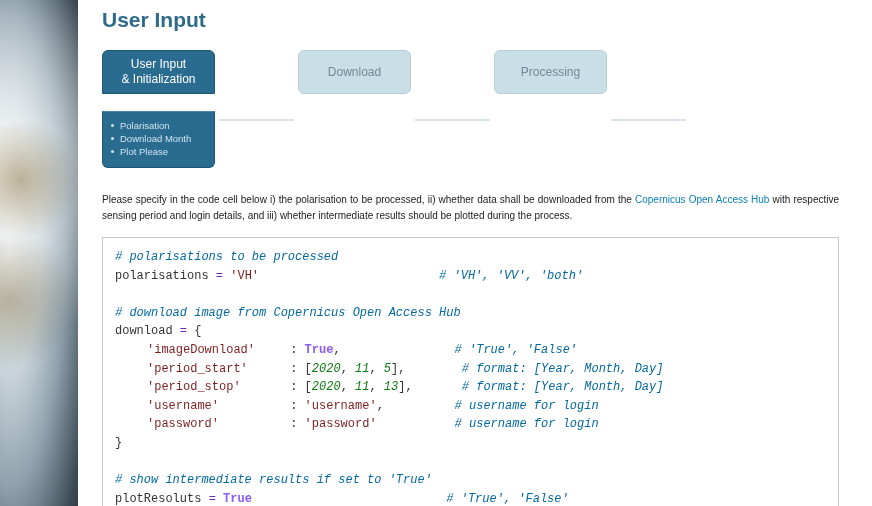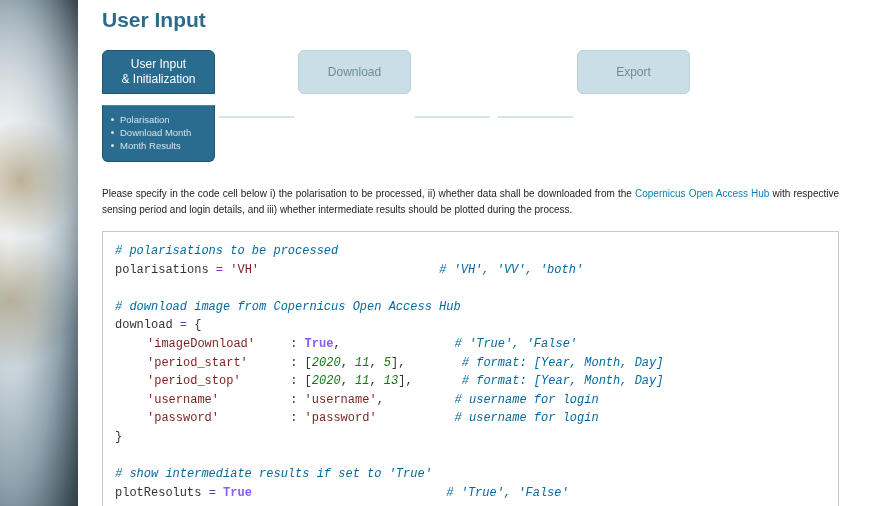--- a/index.html
+++ b/index.html
@@ -25,21 +25,21 @@
     width: 113px; height: 44px; border-radius: 6px;
     background: #c9dee6; color: #6f8a96; display: flex; align-items: center; justify-content: center;
     font-size: 12px; border: 1px solid #b6cfd9;
   }
   .stage.active {
     background: #2a6c8f; color: #fff; border: 1px solid #1d5673;
     flex-direction: column; line-height: 1.25;
   }
   .connector { width: 75px; height: 2px; background: #d6e3e9; margin: 0 4px; align-self: center; margin-top: 21px; }
   .substeps {
-    margin-top: 11px; width: 113px; background: #2a6c8f; border: 1px solid #1d5673;
+    margin-top: 17px; width: 113px; background: #2a6c8f; border: 1px solid #1d5673;
     border-top: 1px solid #4788a8; color: #cfe4ee; font-size: 9.5px; padding: 6px 1px 8px 8px;
     border-bottom-left-radius: 6px; border-bottom-right-radius: 6px;
   }
   .substeps .row { display: flex; align-items: center; gap: 6px; margin: 2px 0; }
   .substeps .dot { width: 3px; height: 3px; border-radius: 50%; background: #cfe4ee; flex-shrink: 0; }
   .stage0-block { display: flex; flex-direction: column; }
   .para { font-size: 10px; line-height: 1.55; color: #222; text-align: justify; margin-top: 24px; }
   .para a { color: #0b7fb0; text-decoration: none; }
   .codebox {
     margin-top: 14px; border: 1px solid #c8c8c8; padding: 10px 12px 12px 12px;
@@ -76,39 +76,39 @@
           <div class="row">
               <span class="dot"></span>
               <span>Polarisation</span>
             </div>
           <div class="row">
               <span class="dot"></span>
               <span>Download Month</span>
             </div>
           <div class="row">
               <span class="dot"></span>
-              <span>Month Results</span>
+              <span>Plot Please</span>
             </div>
         </div>
       </div>
 
       <div class="connector"></div>
 
       <div class="stage" style="margin-top:0;">
         <span>Download</span>
       </div>
 
       <div class="connector"></div>
 
+      <div class="stage">
+        <span>Processing</span>
+      </div>
 
       <div class="connector"></div>
 
-      <div class="stage">
-        <span>Export</span>
-      </div>
     </div>
 
     <p class="para">
       <span>Please specify in the code cell below i) the polarisation to be processed, ii) whether data shall be downloaded from the </span><a href="#">Copernicus Open Access Hub</a><span> with respective sensing period and login details, and iii) whether intermediate results should be plotted during the process.</span>
     </p>
 
     <div class="codebox"><span class="c-cmt"># polarisations to be processed</span>
 <span>polarisations </span><span class="c-op">=</span><span class="c-str"> 'VH'</span>                         <span class="c-cmt"># 'VH', 'VV', 'both'</span>
 
 <span class="c-cmt"># download image from Copernicus Open Access Hub</span>

